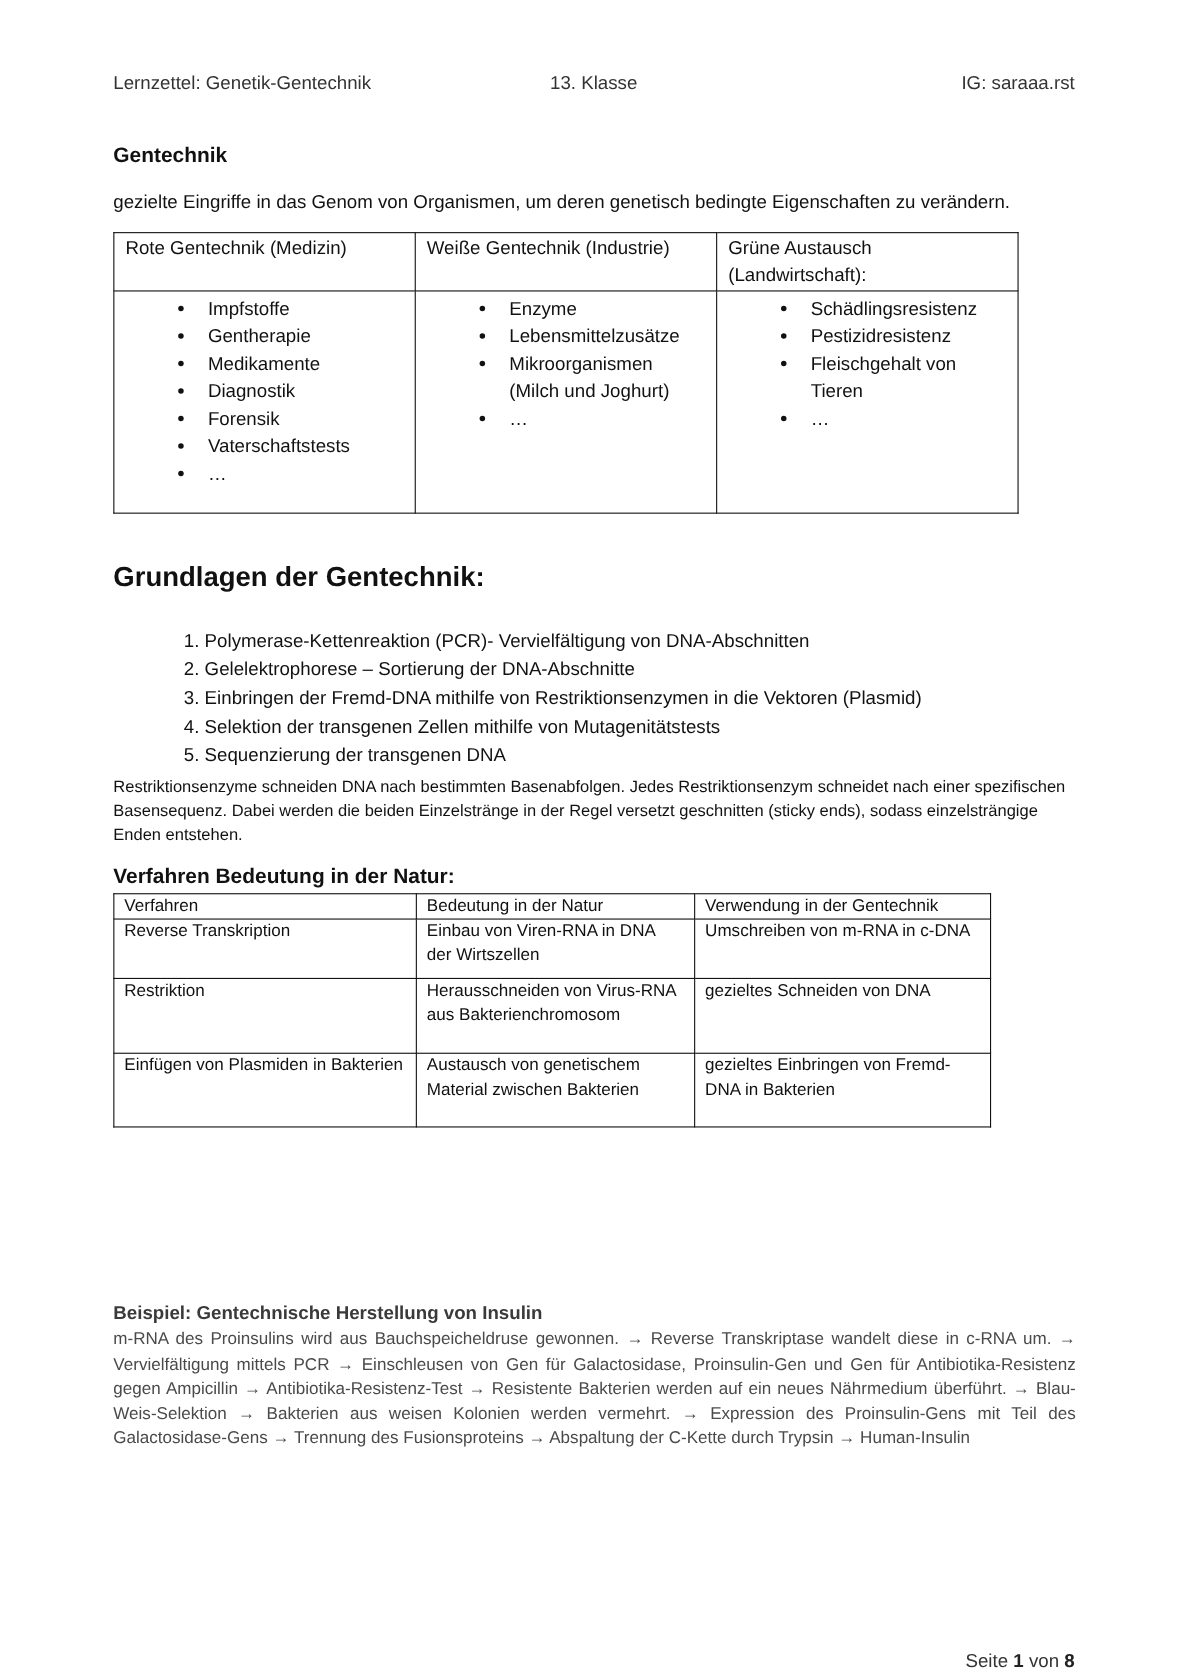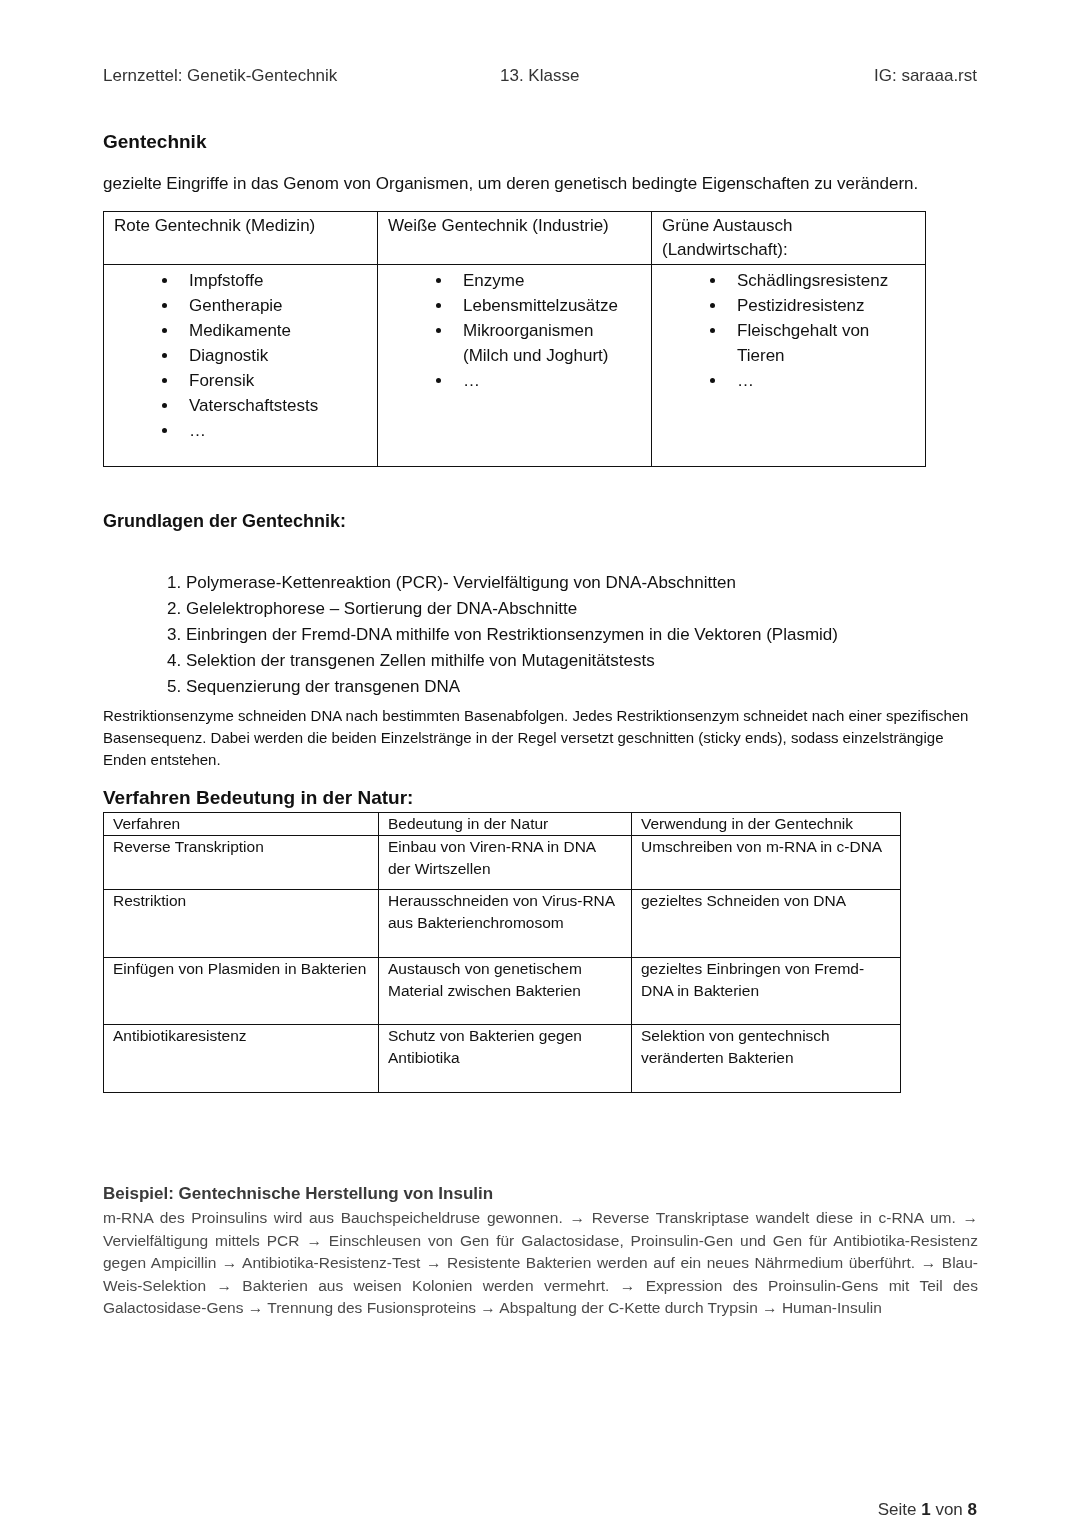--- a/index.html
+++ b/index.html
@@ -19,21 +19,21 @@
   table { border-collapse: collapse; }
   .t1 { position: absolute; left: 103px; top: 211px; width: 823px; }
   .t1 td { border: 1.5px solid #111; vertical-align: top; font-size: 17px; padding: 2px 10px; line-height: 24px; }
   .t1 td.h { height: 46px; }
   .t1 td.b { height: 196px; padding-top: 3px; }
   .t1 ul { margin: 0; padding-left: 65px; list-style: disc; }
   .t1 ul li { line-height: 25px; padding-left: 10px; }
   .t1 td:nth-child(1) { width: 253px; }
   .t1 td:nth-child(2) { width: 253px; }
 
-  .h2 { left: 103px; top: 511px; font-size: 18px; font-weight: bold; }
+  .h2 { left: 103px; top: 511px; font-size: 25px; font-weight: bold; }
   .ol { left: 135px; top: 552px; font-size: 17px; }
   .ol ol { margin: 18px; padding-left: 33px; }
   .ol li { line-height: 26px; padding-left: 0px; }
 
   .para { left: 103px; top: 705px; width: 880px; font-size: 15px; line-height: 22px; }
   .h3 { left: 103px; top: 787px; font-size: 19px; font-weight: bold; }
 
   .t2 { position: absolute; left: 103px; top: 812px; width: 798px; }
   .t2 td { border: 1.5px solid #111; vertical-align: top; font-size: 15.5px; padding: 0 9px; line-height: 22px; }
   .t2 td:nth-child(1) { width: 256px; }
@@ -124,25 +124,20 @@
   <tr style="height:68px">
     <td>Restriktion</td>
     <td>Herausschneiden von Virus-RNA aus Bakterienchromosom</td>
     <td>gezieltes Schneiden von DNA</td>
   </tr>
   <tr style="height:67px">
     <td>Einfügen von Plasmiden in Bakterien</td>
     <td>Austausch von genetischem Material zwischen Bakterien</td>
     <td>gezieltes Einbringen von Fremd-DNA in Bakterien</td>
   </tr>
-  <tr style="height:68px">
-    <td>Antibiotikaresistenz</td>
-    <td>Schutz von Bakterien gegen Antibiotika</td>
-    <td>Selektion von gentechnisch veränderten Bakterien</td>
-  </tr>
 </tbody>
   </table>
 
 <div class="abs ex-title">Beispiel: Gentechnische Herstellung von Insulin</div>
 <div class="abs ex-body">m-RNA des Proinsulins wird aus Bauchspeicheldruse gewonnen. → Reverse Transkriptase wandelt diese in c-RNA um. → Vervielfältigung mittels PCR → Einschleusen von Gen für Galactosidase, Proinsulin-Gen und Gen für Antibiotika-Resistenz gegen Ampicillin → Antibiotika-Resistenz-Test → Resistente Bakterien werden auf ein neues Nährmedium überführt. → Blau-Weis-Selektion → Bakterien aus weisen Kolonien werden vermehrt. → Expression des Proinsulin-Gens mit Teil des Galactosidase-Gens → Trennung des Fusionsproteins → Abspaltung der C-Kette durch Trypsin → Human-Insulin</div>
 
 <div class="abs footer">
   <span>Seite</span>
   <b>1</b>
   <span>von</span>

